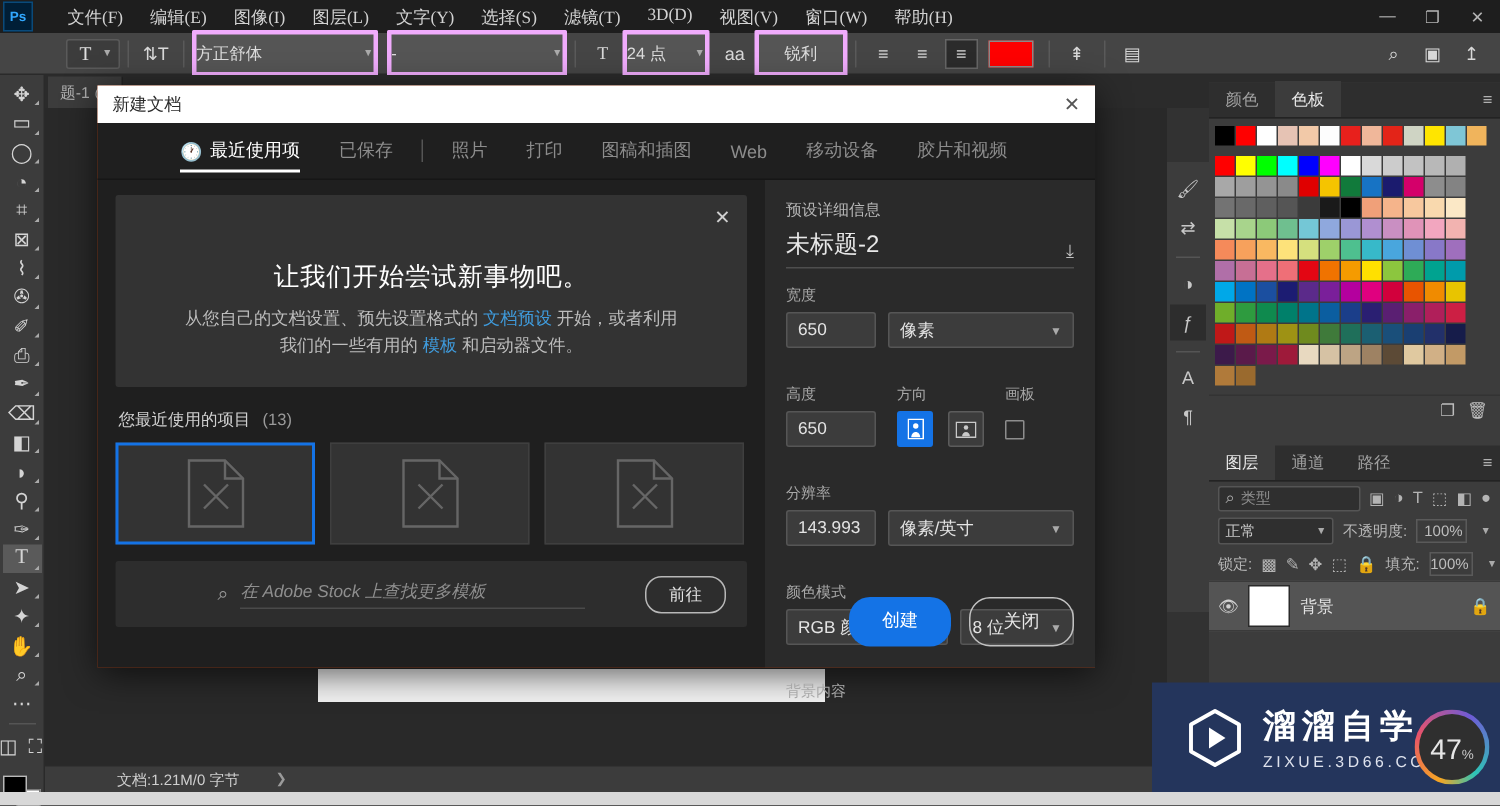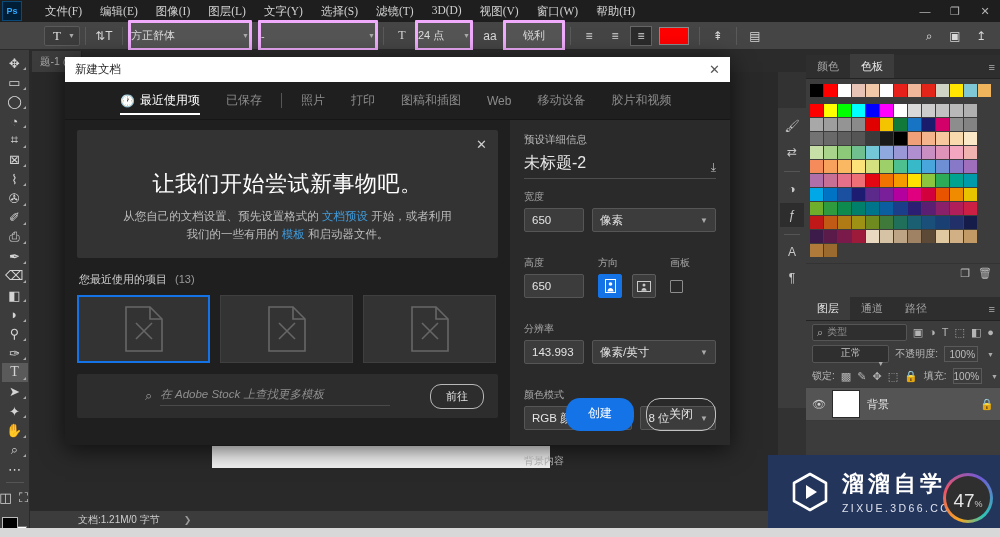--- a/index.html
+++ b/index.html
@@ -153,21 +153,21 @@
   
   .layers { position: absolute; top: 297px; right: 0; width: 194px; height: 231px; background: #3c3c3c; }
   .lrow { display: flex; align-items: center; height: 22px; padding: 0 6px; gap: 6px; }
   .filt {
     flex: 1; height: 17px; background: #2f2f2f; border: 1px solid #555; border-radius: 2px;
     display: flex; align-items: center; padding: 0 4px; color: #8e8e8e; font-size: 10px; gap: 4px;
   }
   .ficon { color: #b4b4b4; font-size: 11px; }
   .lsel {
     height: 18px; background: #2f2f2f; border: 1px solid #555; border-radius: 2px;
-    display: flex; align-items: center; padding: 0 4px; color: #c6c6c6; font-size: 10px; flex-direction: column;
+    display: flex; align-items: center; padding: 0 4px; color: #c6c6c6; font-size: 10px;
   }
   .lsel .caret { margin-left: auto; }
   .lbl-small { font-size: 10px; color: #b8b8b8; white-space: nowrap; }
   .num-f {
     width: 34px; height: 16px; background: #3c3c3c; border: 1px solid #5a5a5a;
     font-size: 10px; color: #bdbdbd; display: flex; align-items: center; justify-content: flex-end;
     padding-right: 2px;
   }
   .layer-item {
     display: flex; align-items: center; height: 34px; background: #545454;
@@ -202,21 +202,21 @@
   .dtab-div { width: 1px; height: 15px; background: #555; margin: 0 6px; }
 
   .dlg-body { display: flex; height: 325px; }
   .dlg-left { width: 445px; background: #1f1f1f; padding: 10px 12px 0 12px; position: relative; }
   .promo {
     position: relative; background: #333333; border-radius: 2px; height: 128px;
     display: flex; flex-direction: column; align-items: center; justify-content: center;
     padding: 0 42px;
   }
   .promo-x { position: absolute; right: 11px; top: 7px; color: #cfcfcf; font-size: 13px; }
-  .promo h1 { font-size: 22px; color: #ffffff; font-weight: normal; letter-spacing: .5px; margin-bottom: 9px; margin-top: 25px; }
+  .promo h1 { font-size: 17px; color: #ffffff; font-weight: normal; letter-spacing: .5px; margin-bottom: 9px; margin-top: 25px; }
   .promo p { font-size: 11.5px; color: #bdbdbd; line-height: 1.55; text-align: center; }
   .promo a { color: #3f9bdc; }
 
   .recent-head { font-size: 11px; color: #d0d0d0; margin: 14px 0 8px 2px; }
   .recent-head .cnt { color: #9a9a9a; margin-left: 5px; }
   .cards { display: flex; gap: 10px; }
   .card {
     width: 133px; height: 68px; background: #333333; border: 1px solid #3f3f3f;
     display: flex; align-items: center; justify-content: center;
   }

